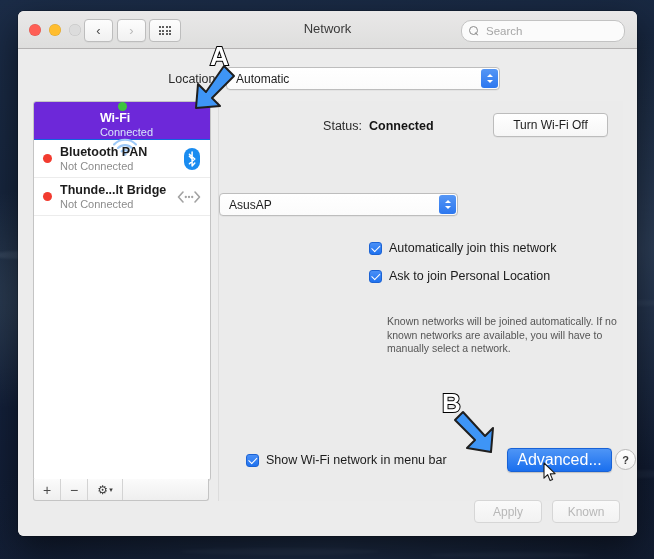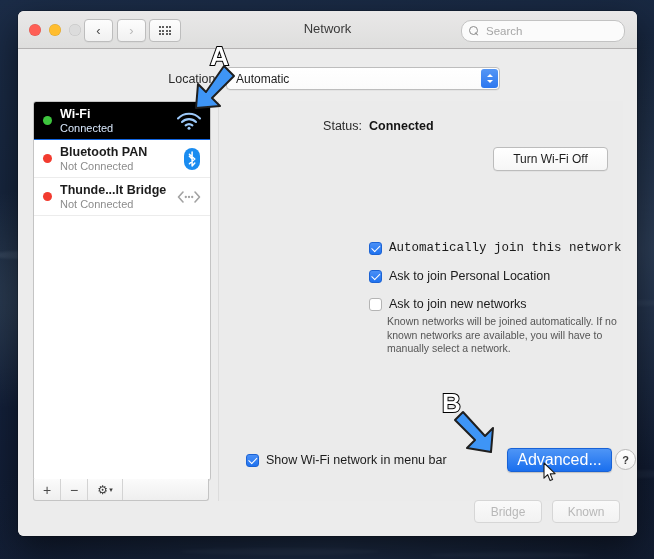--- a/index.html
+++ b/index.html
@@ -149,21 +149,21 @@
     overflow: hidden;
   }
   .netrow {
     position: relative;
     height: 38px;
     display: flex; align-items: center;
     padding: 0 8px 0 9px;
     border-bottom: 1px solid #ececec;
     box-sizing: border-box;
   }
-  .netrow.selected { background: #000000; border-bottom-color: #1265e0; }
+  .netrow.selected { background: #6d28d9; border-bottom-color: #1265e0; flex-direction: column; }
   .dot { width: 9px; height: 9px; border-radius: 50%; flex: 0 0 auto; }
   .dot.green { background: #3ec53e; }
   .dot.red { background: #f23b2f; }
   .nettext { margin-left: 8px; flex: 1 1 auto; min-width: 0; }
   .netname {
     font-size: 12.5px; color: #1c1c1c; font-weight: 700;
     white-space: nowrap; overflow: hidden;
   }
   .netstat { font-size: 11px; color: #8c8c8c; margin-top: 1px; white-space: nowrap; }
   .netrow.selected .netname { color: #ffffff; }
@@ -201,21 +201,20 @@
   .rlabel { width: 150px; text-align: right; padding-right: 7px; font-size: 12.5px; color: #2b2b2b; box-sizing: border-box; }
   #status-value { font-size: 12.5px; font-weight: 700; color: #131313; }
   #wifi-toggle-btn {
     position: absolute; left: 274px; top: 12px;
     width: 113px; height: 22px;
     background: linear-gradient(to bottom, #ffffff, #f6f6f6);
     border: 1px solid #bcbcbc; border-radius: 4px;
     font-size: 12px; color: #1d1d1d;
     display: flex; align-items: center; justify-content: center;
     box-shadow: 0 0.5px 0.6px rgba(0,0,0,0.07);
-    margin-top: 34px;
   }
   #status-desc {
     position: absolute; left: 150px; top: 40px; width: 245px;
     font-size: 11px; color: #4a4a4a; line-height: 14px;
   }
 
   #netname-row { left: 0; top: 92px; align-items: center; }
   #netname-popup {
     position: relative;
     width: 237px; height: 21px;
@@ -418,56 +417,59 @@
 
       <div class="frow" id="status-row">
         <div class="rlabel">Status:</div>
         <div id="status-value">Connected</div>
       </div>
 
       <div id="wifi-toggle-btn">Turn Wi-Fi Off</div>
 
 
       <div class="frow" id="netname-row">
-      </div>
-
-      <div class="cbrow" style="top:140px;font-family:Liberation Mono, monospace;">
+        <div id="netname-popup">
+          <span class="pval">AsusAP</span>
+          <span class="stepper">
+            <span class="ar up"></span>
+              <span class="ar dn"></span>
+          </span>
+        </div>
+      </div>
+
+      <div class="cbrow" style="top:140px;">
         <span class="cbox on">
             <span class="tick"></span>
           </span>
         <span class="cblabel">Automatically join this network</span>
       </div>
 
       <div class="cbrow" style="top:168px;">
         <span class="cbox on">
             <span class="tick"></span>
           </span>
         <span class="cblabel">Ask to join Personal Location</span>
       </div>
 
-      <div class="cbrow" style="top:196px;">
-        <span class="cbox off"></span>
-        <span class="cblabel">Ask to join new networks</span>
-      </div>
 
       <div id="help-text">Known networks will be joined automatically. If no known networks are available, you will have to manually select a network.</div>
 
       <div id="showmenu-row">
         <span class="cbox on">
             <span class="tick"></span>
           </span>
         <span class="cblabel">Show Wi-Fi network in menu bar</span>
       </div>
 
       <div id="advanced-btn">Advanced...</div>
       <div id="help-btn">?</div>
     </div>
 
     <div id="footer">
-      <div class="footbtn">Bridge</div>
+      <div class="footbtn">Apply</div>
       <div class="footbtn">Known</div>
     </div>
 
   </div>
 </div>
 
 <div class="anno-letter" style="left:210px; top:43px;">A</div>
 <div class="anno-arrow" style="left:184px; top:62px;">
   <svg width="60" height="48" viewBox="0 0 60 48">
     <g transform="translate(4,2)">

